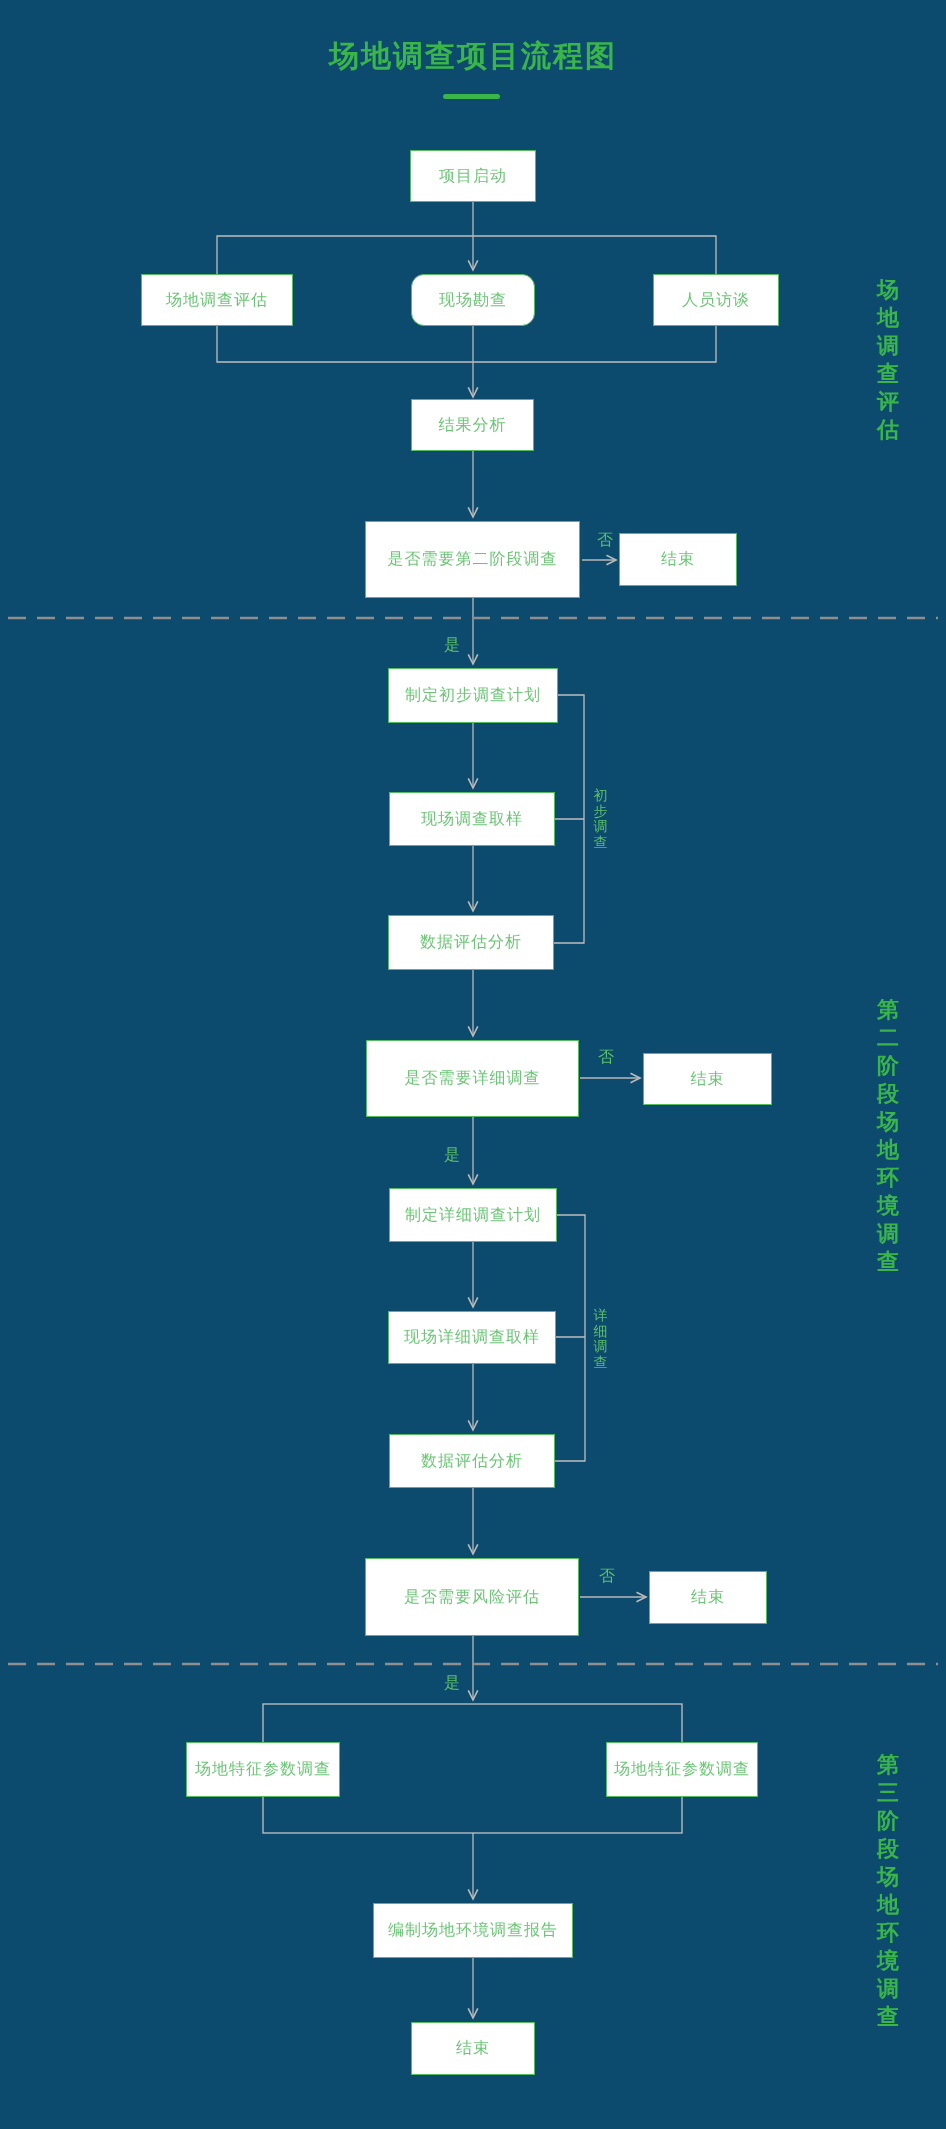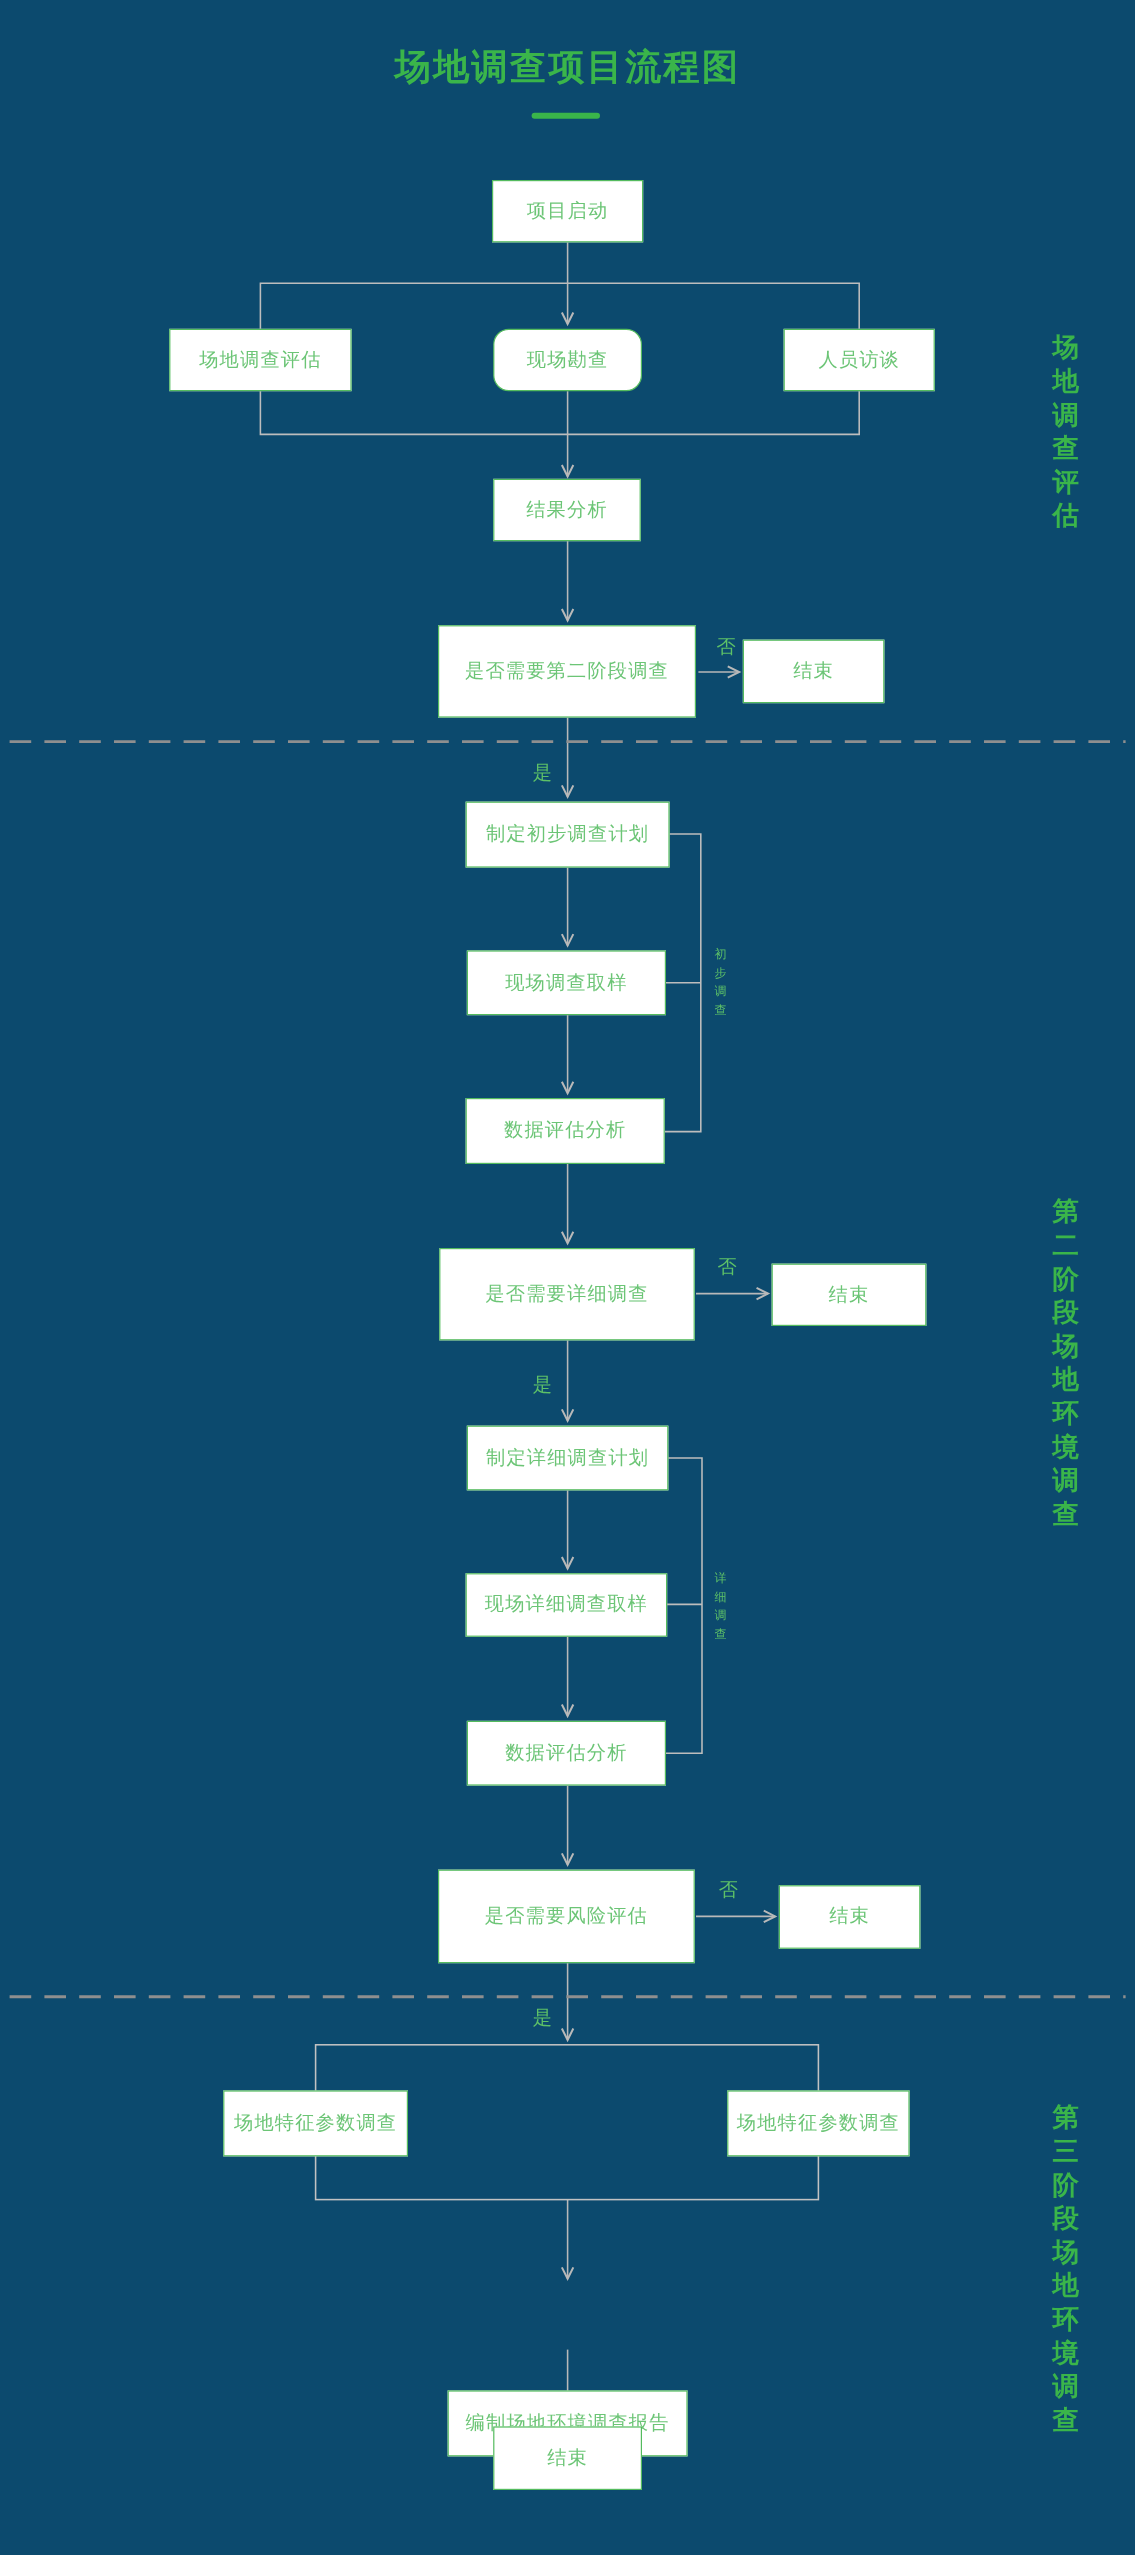--- a/index.html
+++ b/index.html
@@ -23,21 +23,21 @@
     text-align:left;letter-spacing:1px;box-sizing:border-box;
   }
   .edge-label{
     position:absolute;z-index:4;color:#5dc167;font-size:16px;line-height:18px;
   }
   .section-label{
     position:absolute;z-index:4;width:26px;color:#3ab54a;font-size:22px;
     font-weight:bold;line-height:28px;text-align:center;word-break:break-all;
   }
   .bracket-label{
-    position:absolute;z-index:4;width:15px;color:#5dc167;font-size:10px;
+    position:absolute;z-index:4;width:15px;color:#5dc167;font-size:14px;
     line-height:15.5px;text-align:center;word-break:break-all;
   }
 </style>
 </head>
 <body>
 
 <div id="canvas">
 
   <svg id="connectors" width="946" height="2129" viewBox="0 0 946 2129">
     <defs>
@@ -94,21 +94,21 @@
   <div class="node" style="left:366px;top:1040px;width:213px;height:77px;">是否需要详细调查</div>
   <div class="node" style="left:643px;top:1053px;width:129px;height:52px;">结束</div>
   <div class="node" style="left:389px;top:1188px;width:168px;height:54px;">制定详细调查计划</div>
   <div class="node" style="left:388px;top:1311px;width:168px;height:53px;">现场详细调查取样</div>
   <div class="node" style="left:389px;top:1434px;width:166px;height:54px;">数据评估分析</div>
   <div class="node" style="left:365px;top:1558px;width:214px;height:78px;">是否需要风险评估</div>
   <div class="node" style="left:649px;top:1571px;width:118px;height:53px;">结束</div>
 
   <div class="node" style="left:186px;top:1742px;width:154px;height:55px;">场地特征参数调查</div>
   <div class="node" style="left:606px;top:1742px;width:152px;height:55px;">场地特征参数调查</div>
-  <div class="node" style="left:373px;top:1992px;width:200px;height:55px;">编制场地环境调查报告</div>
+  <div class="node" style="left:373px;top:1903px;width:200px;height:55px;">编制场地环境调查报告</div>
   <div class="node" style="left:411px;top:2022px;width:124px;height:53px;">结束</div>
 
   <div class="edge-label" style="left:597px;top:531px;">否</div>
   <div class="edge-label" style="left:444px;top:636px;">是</div>
   <div class="edge-label" style="left:598px;top:1048px;">否</div>
   <div class="edge-label" style="left:444px;top:1146px;">是</div>
   <div class="edge-label" style="left:599px;top:1567px;">否</div>
   <div class="edge-label" style="left:444px;top:1674px;">是</div>
 
   <div class="bracket-label" style="left:593px;top:788px;">初步调查</div>

